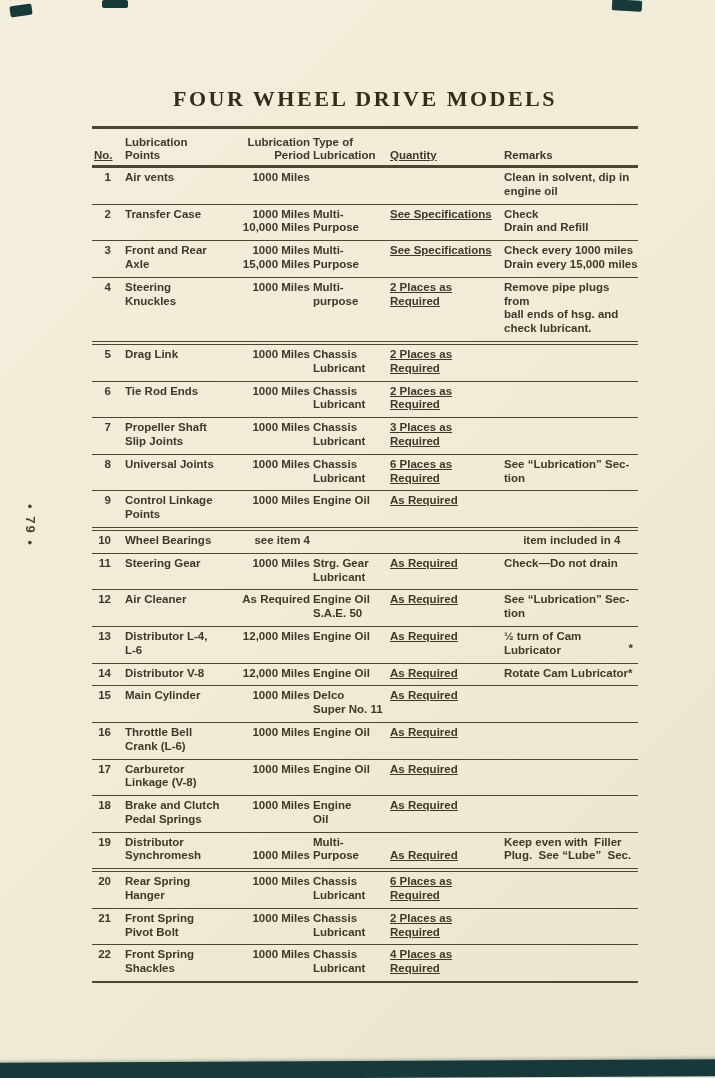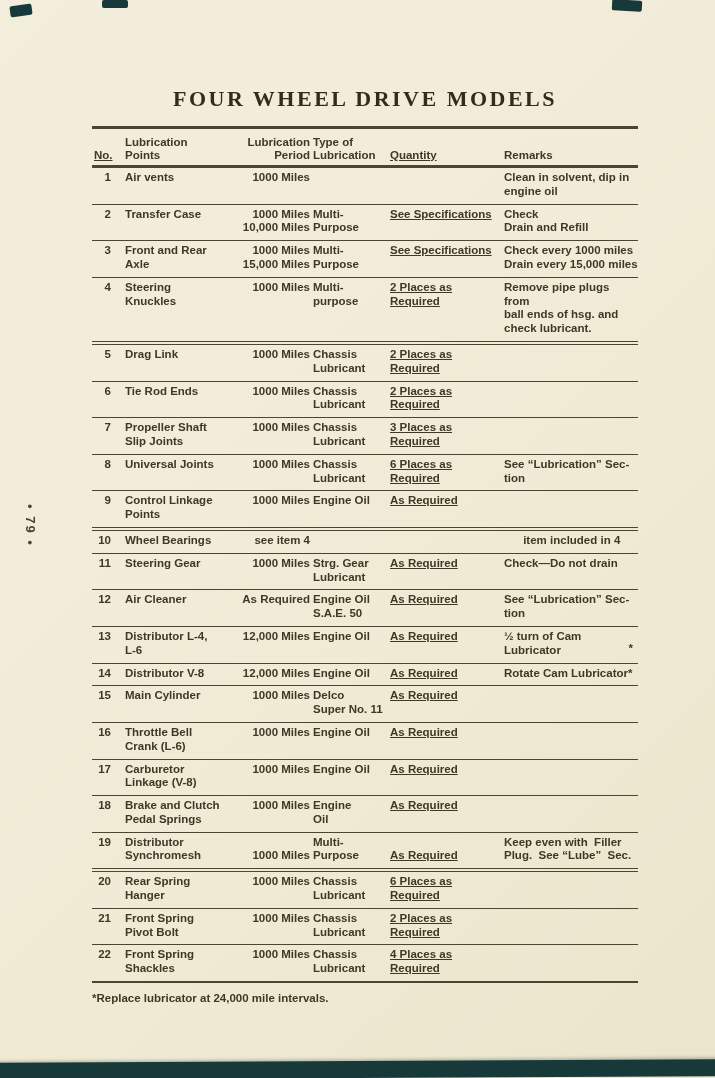--- a/index.html
+++ b/index.html
@@ -325,17 +325,16 @@
     <div class="cell col-period">1000 Miles</div>
     <div class="cell col-type">Chassis
 Lubricant</div>
     <div class="cell col-qty">4 Places as
 Required</div>
     <div class="cell col-remarks"><span class="remark-note"></span></div>
   </div>
         </div>
     </div>
 
-    <div class="footnote">*Replace lubricator at 24,000 mile intervals.</div>
   </div>
 
   <div class="bottom-strip"></div>
 </div>
 
 </body></html>

